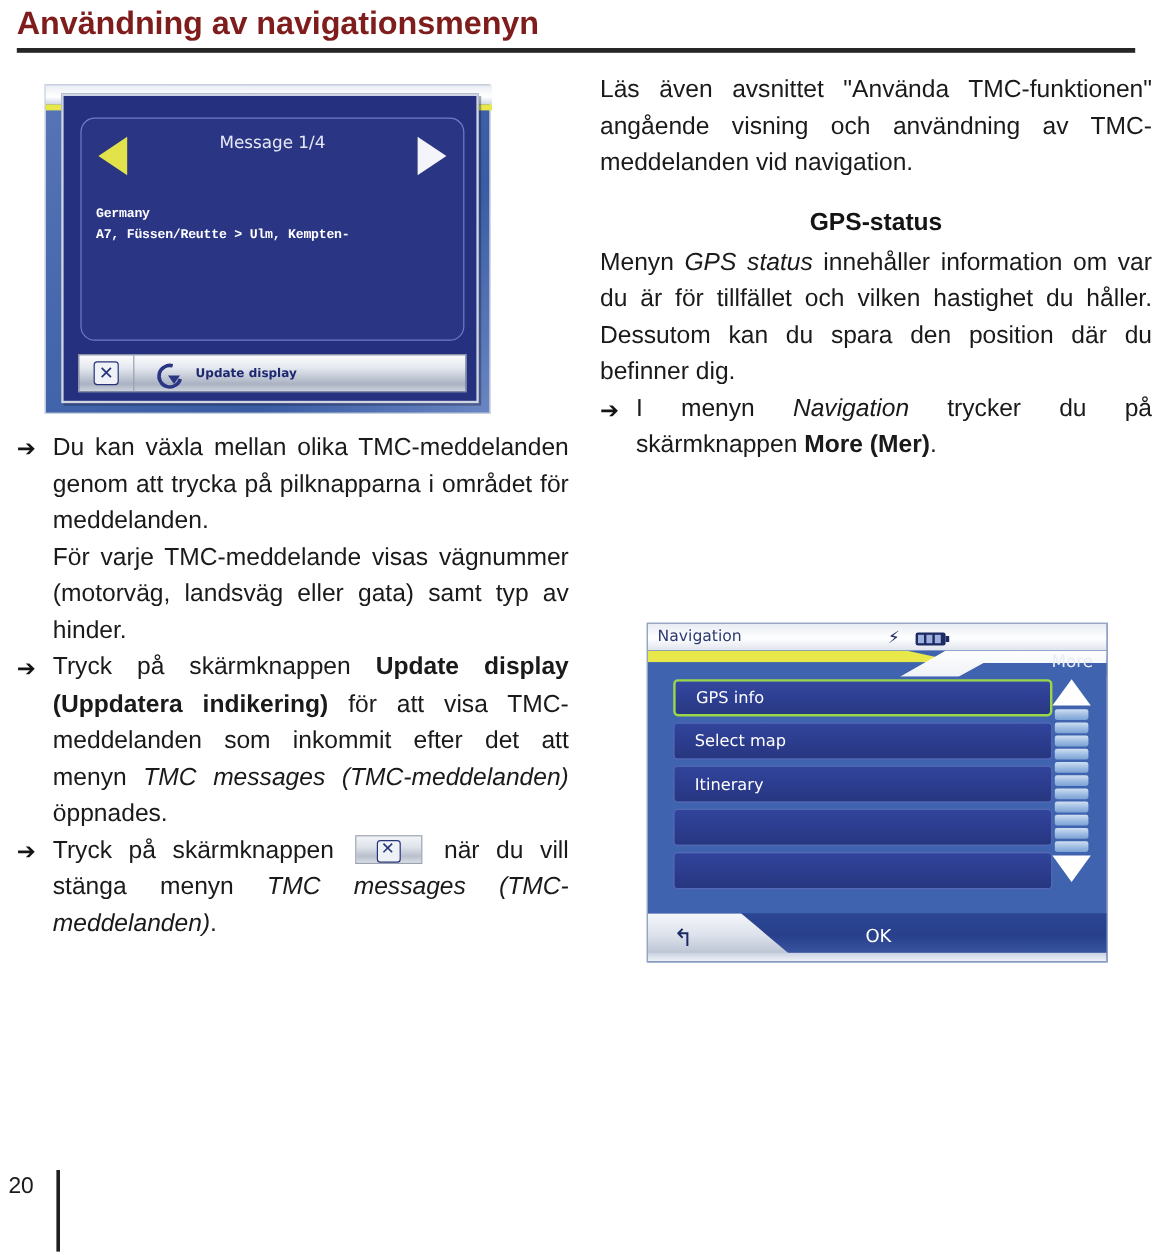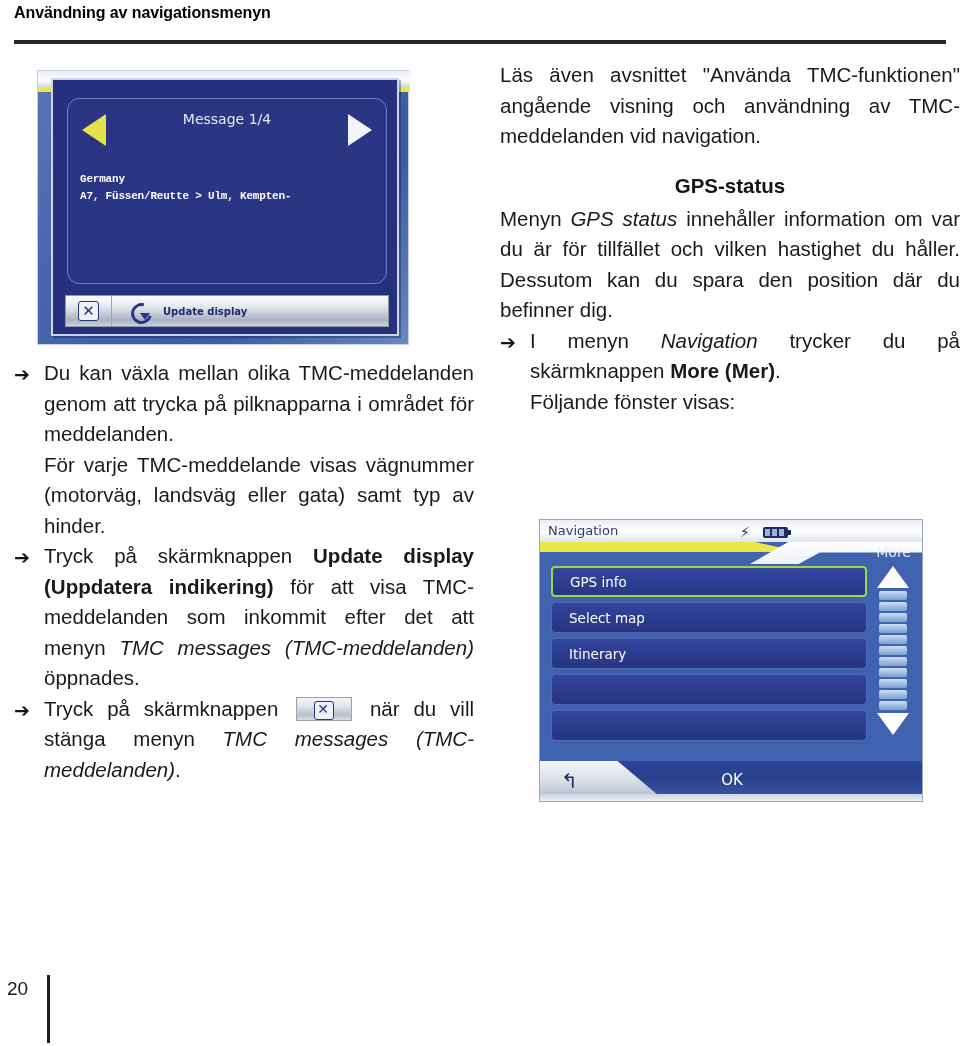--- a/index.html
+++ b/index.html
@@ -18,24 +18,24 @@
     width: 960px;
     height: 1046px;
     background: #ffffff;
   }
 
   
   .page-title {
     position: absolute;
     left: 14px;
     top: 4px;
-    font-size: 16px;
+    font-size: 27px;
     font-weight: bold;
     letter-spacing: -0.1px;
-    color: #000000;
+    color: #7f1d1d;
     white-space: nowrap;
   }
   .title-rule {
     position: absolute;
     left: 14px;
     top: 40px;
     width: 932px;
     height: 4px;
     background: #262626;
   }
@@ -355,21 +355,21 @@
   .s2-more {
     position: absolute;
     right: 11px; top: 24px;
     font-size: 14px;
     color: #e9edf7;
     font-family: "DejaVu Sans", sans-serif;
   }
   
   .s2-list {
     position: absolute;
-    left: 11px; top: 46px;
+    left: 21px; top: 46px;
     width: 316px;
   }
   .s2-item {
     height: 31px;
     margin-bottom: 5px;
     background: linear-gradient(to bottom, #31449b 0%, #2c3d8f 50%, #27367f 100%);
     border: 1px solid #5468b5;
     border-radius: 4px;
     display: flex;
     align-items: center;
@@ -512,21 +512,20 @@
 
     <div class="subhead">GPS-status</div>
 
     <div class="para"><span>Menyn </span><i>GPS status</i><span> innehåller information om var du är för tillfället och vilken hastighet du håller. Dessutom kan du spara den position där du befinner dig.</span></div>
 
     <div class="bullet">
       <span class="arrow-icon">➔</span>
       <span>I menyn </span><i>Navigation</i><span> trycker du på skärmknappen </span><b>More (Mer)</b><span>.</span>
     </div>
 
-    <div class="para nojust" style="padding-left:30px;">Följande fönster visas:</div>
 
   </div>
 
   <div class="shot2">
 
     <div class="s2-titlebar">
       <span class="s2-title">Navigation</span>
       <span class="s2-bolt">⚡</span>
       <span class="s2-battery">
         <span class="cells">

